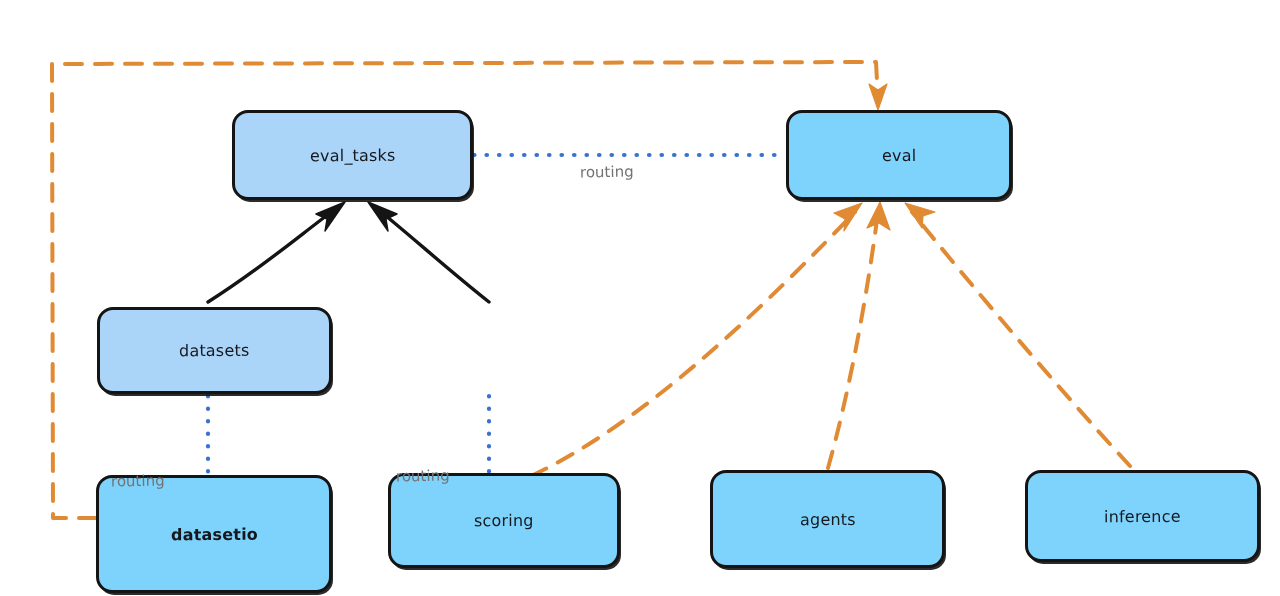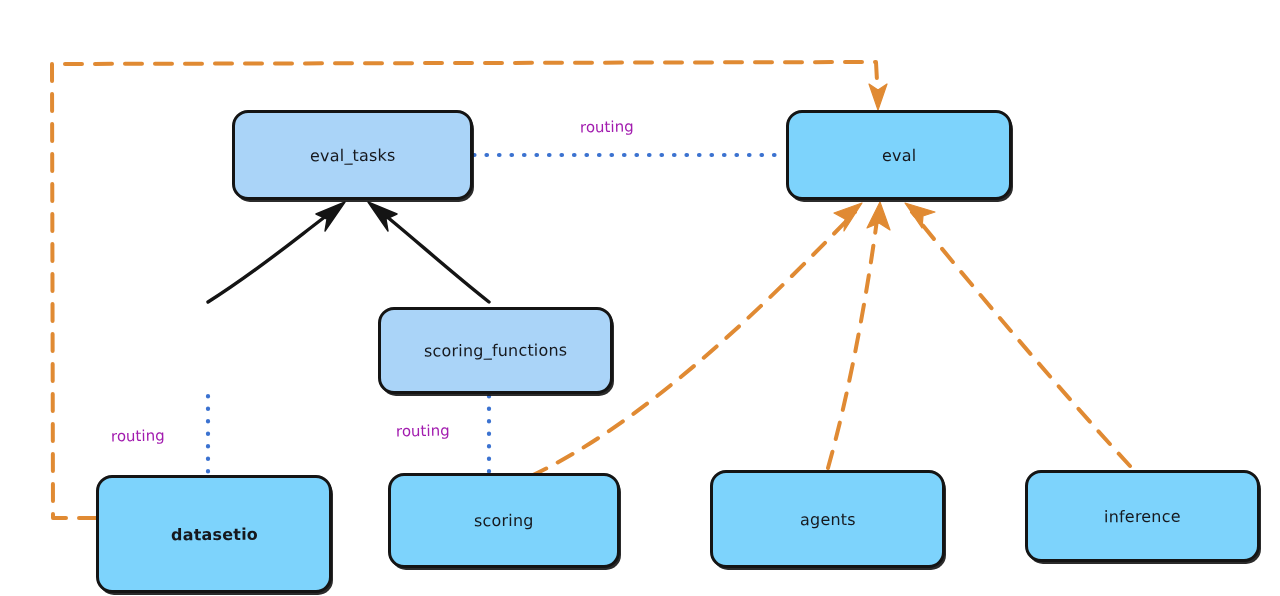--- a/index.html
+++ b/index.html
@@ -48,23 +48,24 @@
   }
   .node-label {
     display: block;
     transform: rotate(-0.35deg);
     white-space: nowrap;
   }
   .edge-label {
     position: absolute;
     font-family: "DejaVu Sans", sans-serif;
     font-size: 15px;
-    color: #a21caf;
+    color: #737373;
     white-space: nowrap;
     transform: rotate(-1deg);
+    margin-top: 45px;
   }
 </style>
 </head>
 <body>
 
 <div id="canvas">
 
   <svg id="edge-layer" viewBox="0 0 1280 596" width="1280" height="596" xmlns="http://www.w3.org/2000/svg">
 
     <g>
@@ -111,24 +112,24 @@
   </svg>
 
   <div class="node api" id="node-eval_tasks" style="left:232px; top:110px; width:241px; height:90px;">
     <span class="node-label">eval_tasks</span>
   </div>
 
   <div class="node provider" id="node-eval" style="left:786px; top:110px; width:226px; height:90px;">
     <span class="node-label">eval</span>
   </div>
 
+  <div class="node api" id="node-datasets" style="left:97px; top:307px; width:235px; height:87px;">
+    <span class="node-label">datasets</span>
+  </div>
 
-  <div class="node api" id="node-scoring_functions" style="left:378px; top:307px; width:235px; height:87px;">
-    <span class="node-label">scoring_functions</span>
-  </div>
 
   <div class="node provider" id="node-datasetio" style="left:96px; top:475px; width:236px; height:118px;font-weight:bold;">
     <span class="node-label">datasetio</span>
   </div>
 
   <div class="node provider" id="node-scoring" style="left:388px; top:473px; width:232px; height:95px;">
     <span class="node-label">scoring</span>
   </div>
 
   <div class="node provider" id="node-agents" style="left:710px; top:470px; width:235px; height:98px;">

